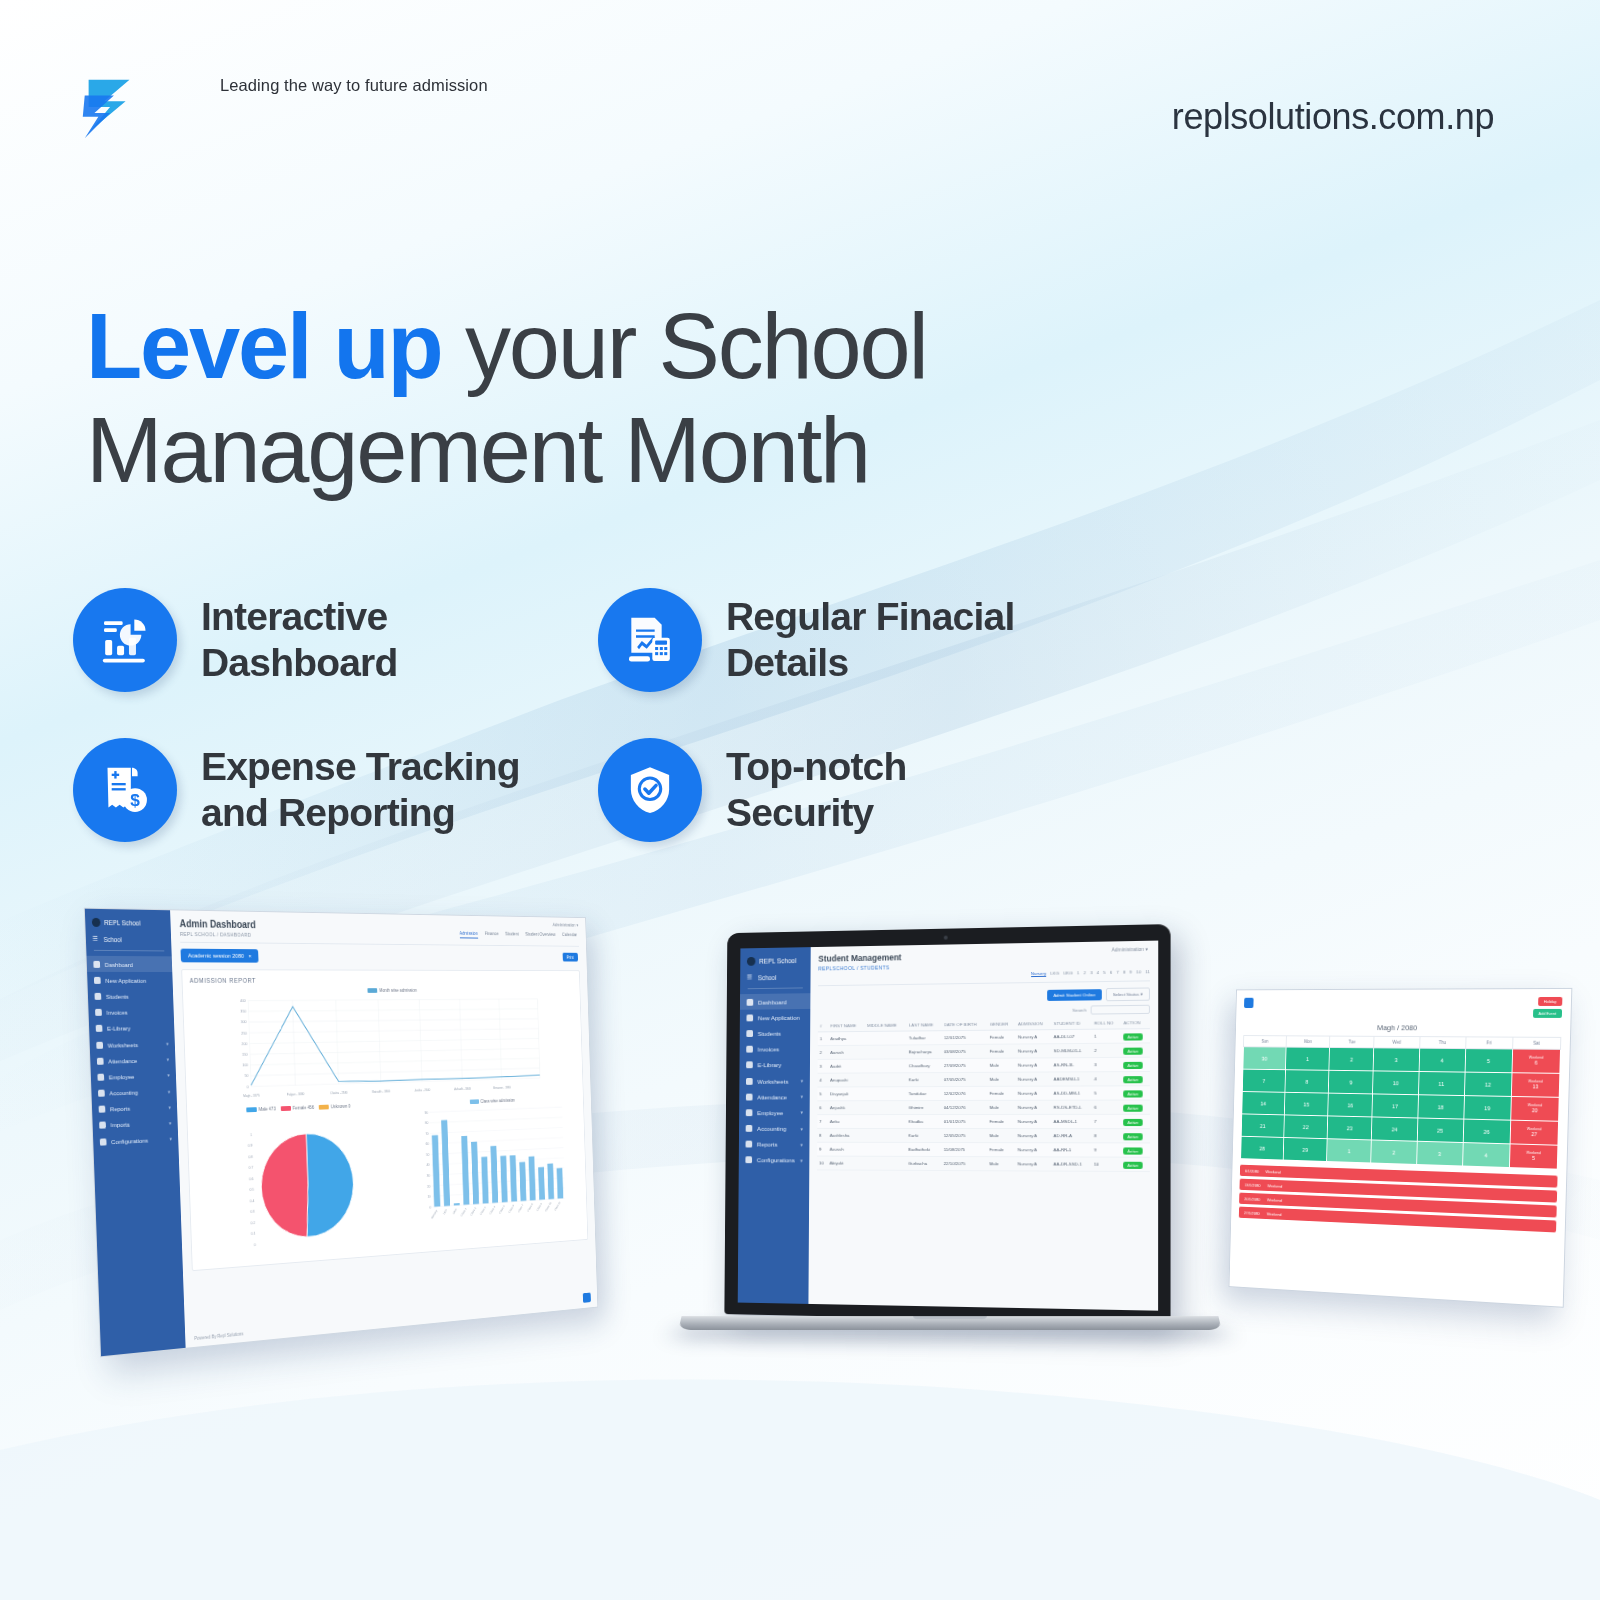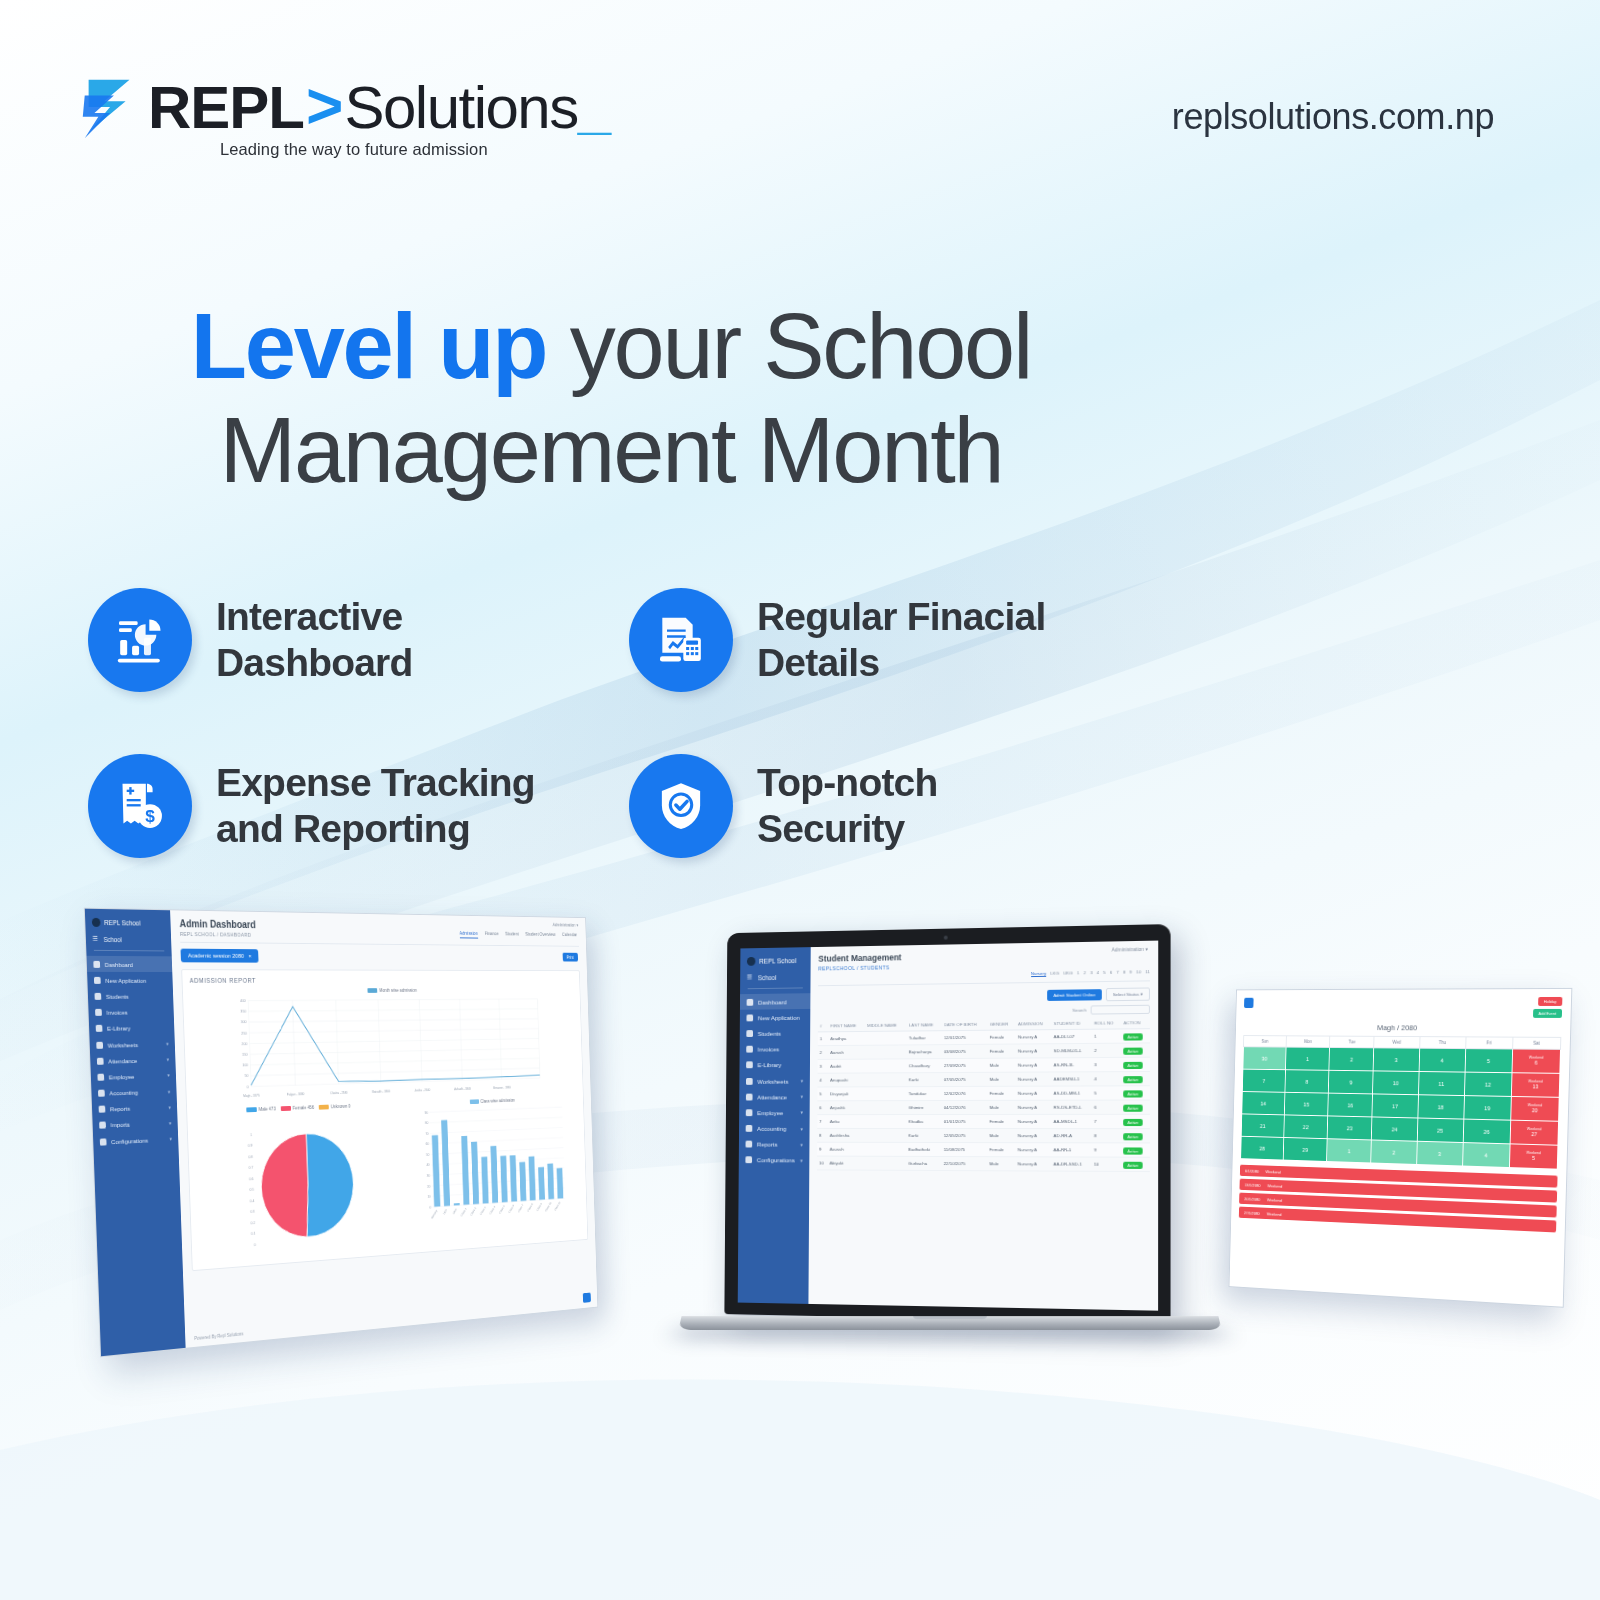--- a/index.html
+++ b/index.html
@@ -36,31 +36,30 @@
   }
   .site-url {
     position: absolute; right: 106px; top: 26px;
     font-size: 36px; color: #2b3440; letter-spacing: -.4px;
   }
 
   
   .headline {
     position: absolute; left: 86px; top: 295px; width: 1050px;
     font-size: 92px; line-height: 1.13; color: #3a3f45;
-    letter-spacing: -2.2px; font-weight: normal; text-align: center;
+    letter-spacing: -2.2px; font-weight: normal;
   }
   .headline .hl-accent { color: #1375ee; font-weight: bold; }
 
   
   .features {
-    position: absolute; left: 88px; top: 565px;
+    position: absolute; left: 73px; top: 565px;
     width: 1040px; display: grid;
     grid-template-columns: 525px 500px;
     grid-template-rows: 150px 150px;
-    gap: 16px;
   }
   .feature { display: flex; align-items: center; }
   .f-icon {
     width: 104px; height: 104px; border-radius: 50%;
     background: #1878ef; flex: 0 0 104px;
     display: flex; align-items: center; justify-content: center;
     box-shadow: 4px 5px 9px rgba(40,70,120,.18);
   }
   .f-icon svg { width: 56px; height: 56px; }
   .f-label {
@@ -205,26 +204,20 @@
     <path d="M0,1450 C300,1380 700,1360 1100,1400 C1340,1425 1500,1460 1600,1500 L1600,1600 L0,1600 Z" fill="#eef6fb" opacity=".8"></path>
   </svg>
 
   <div class="header">
     <div class="logo-wrap">
       <svg class="logo-mark" viewBox="0 0 62 74">
         <path d="M8,6 L50,6 L24,28 L46,28 L10,58 L30,34 L8,34 Z" fill="#2aa8e8"></path>
         <path d="M4,22 L34,22 L14,40 L30,40 L4,66 L18,44 L2,44 Z" fill="#1878ef" opacity=".9"></path>
       </svg>
       <div class="logo-text-block">
-        <div class="logo-word">
-          <span>REPL</span>
-            <span class="chev">&gt;</span>
-            <span class="sol">Solutions</span>
-            <span class="uscore">_</span>
-        </div>
         <div class="logo-tagline">Leading the way to future admission</div>
       </div>
     </div>
     <div class="site-url">replsolutions.com.np</div>
   </div>
 
   <div class="headline">
     <span class="hl-accent">Level up</span><span> your School</span><br>
     <span>Management Month</span>
   </div>

